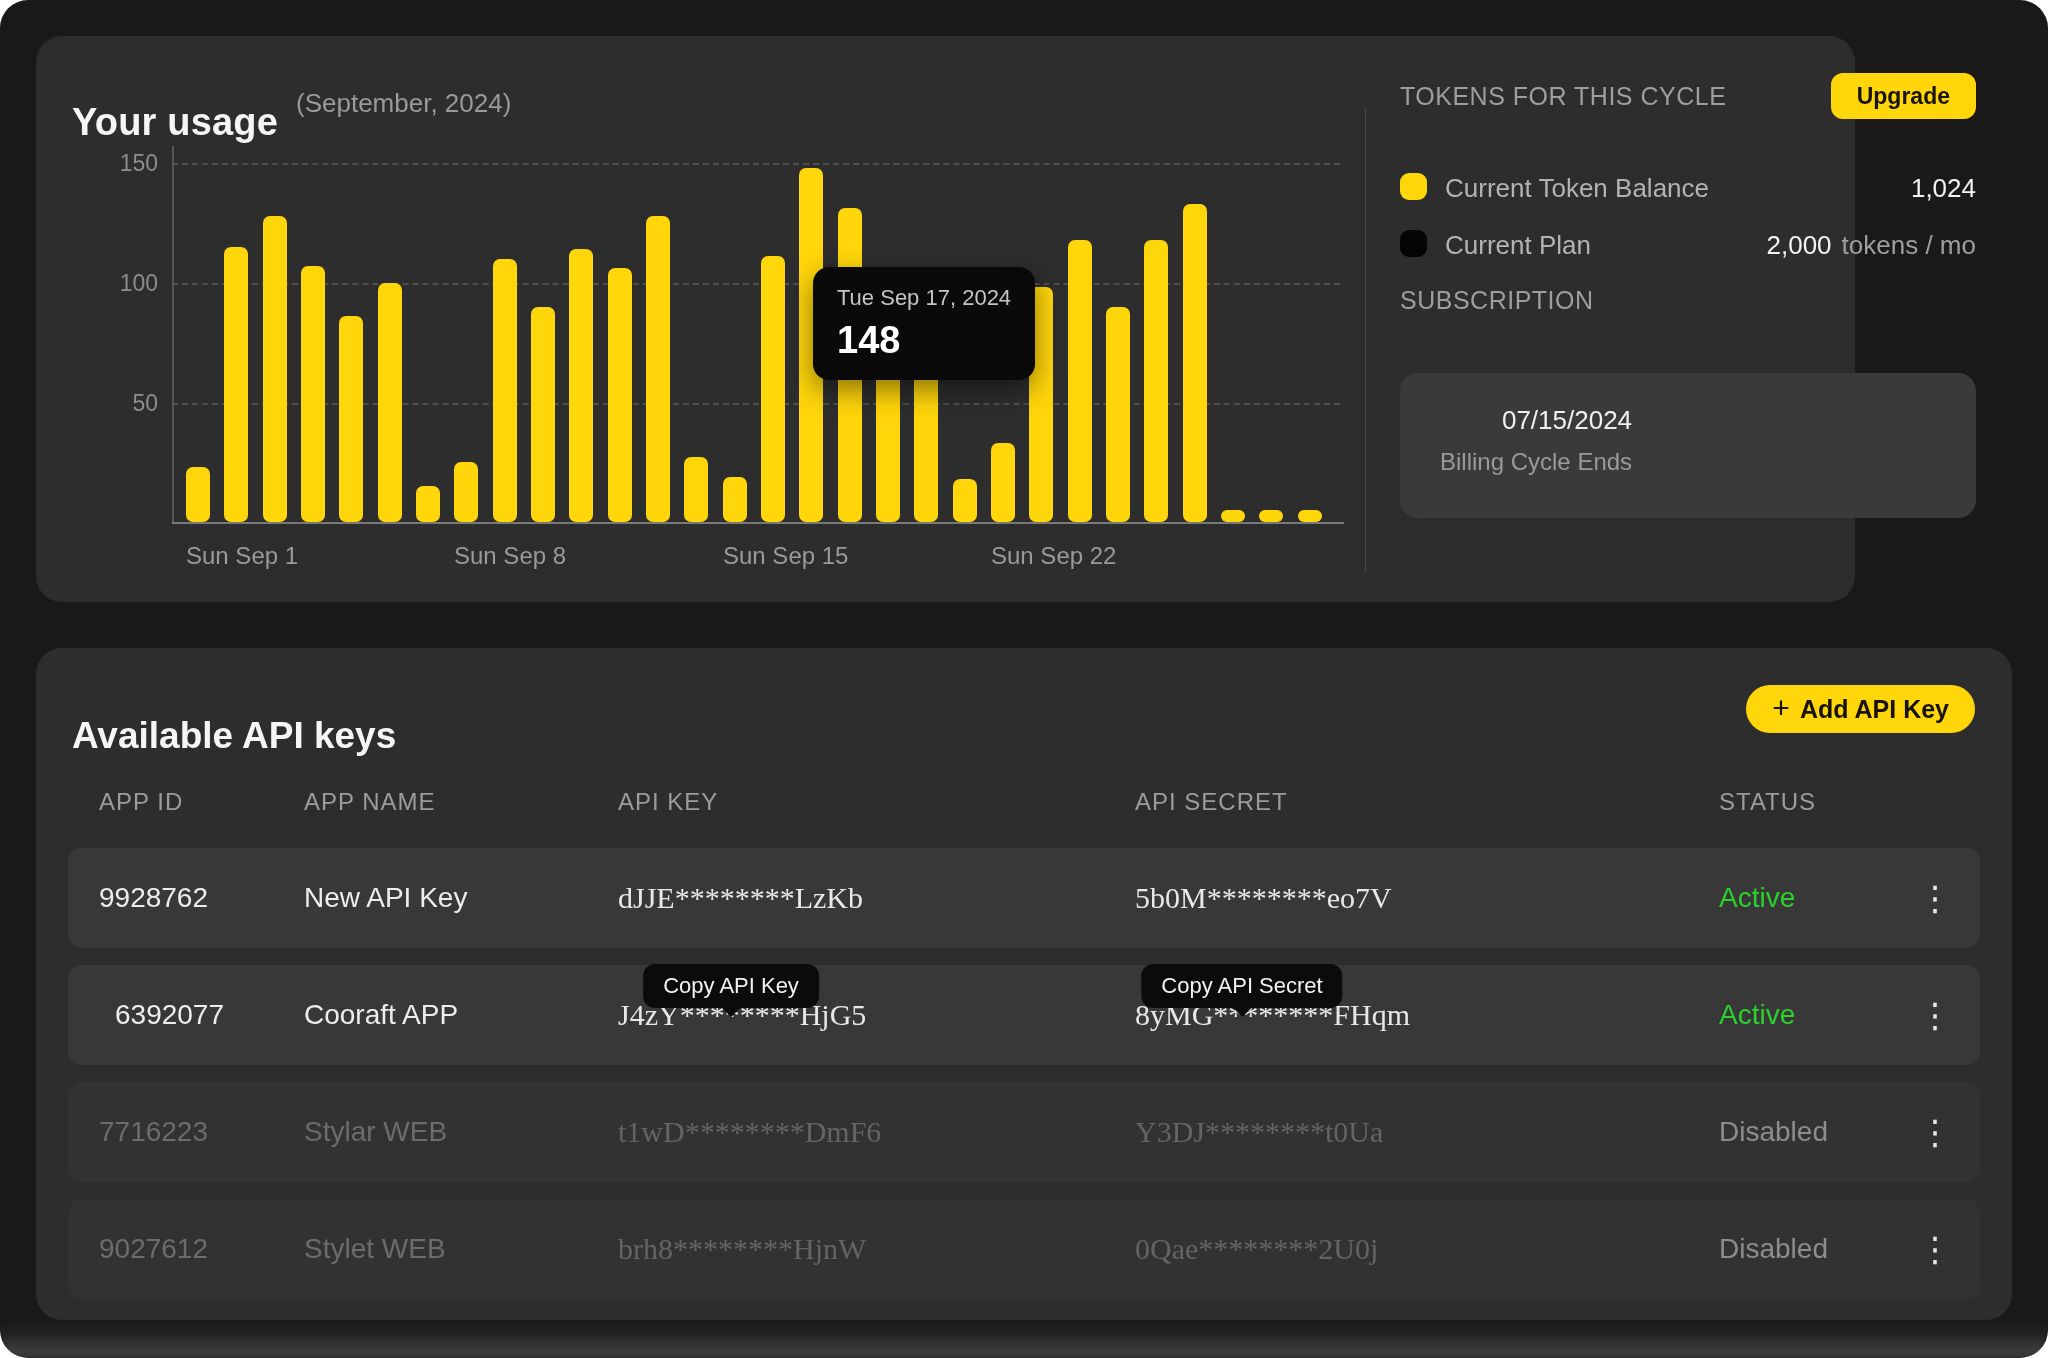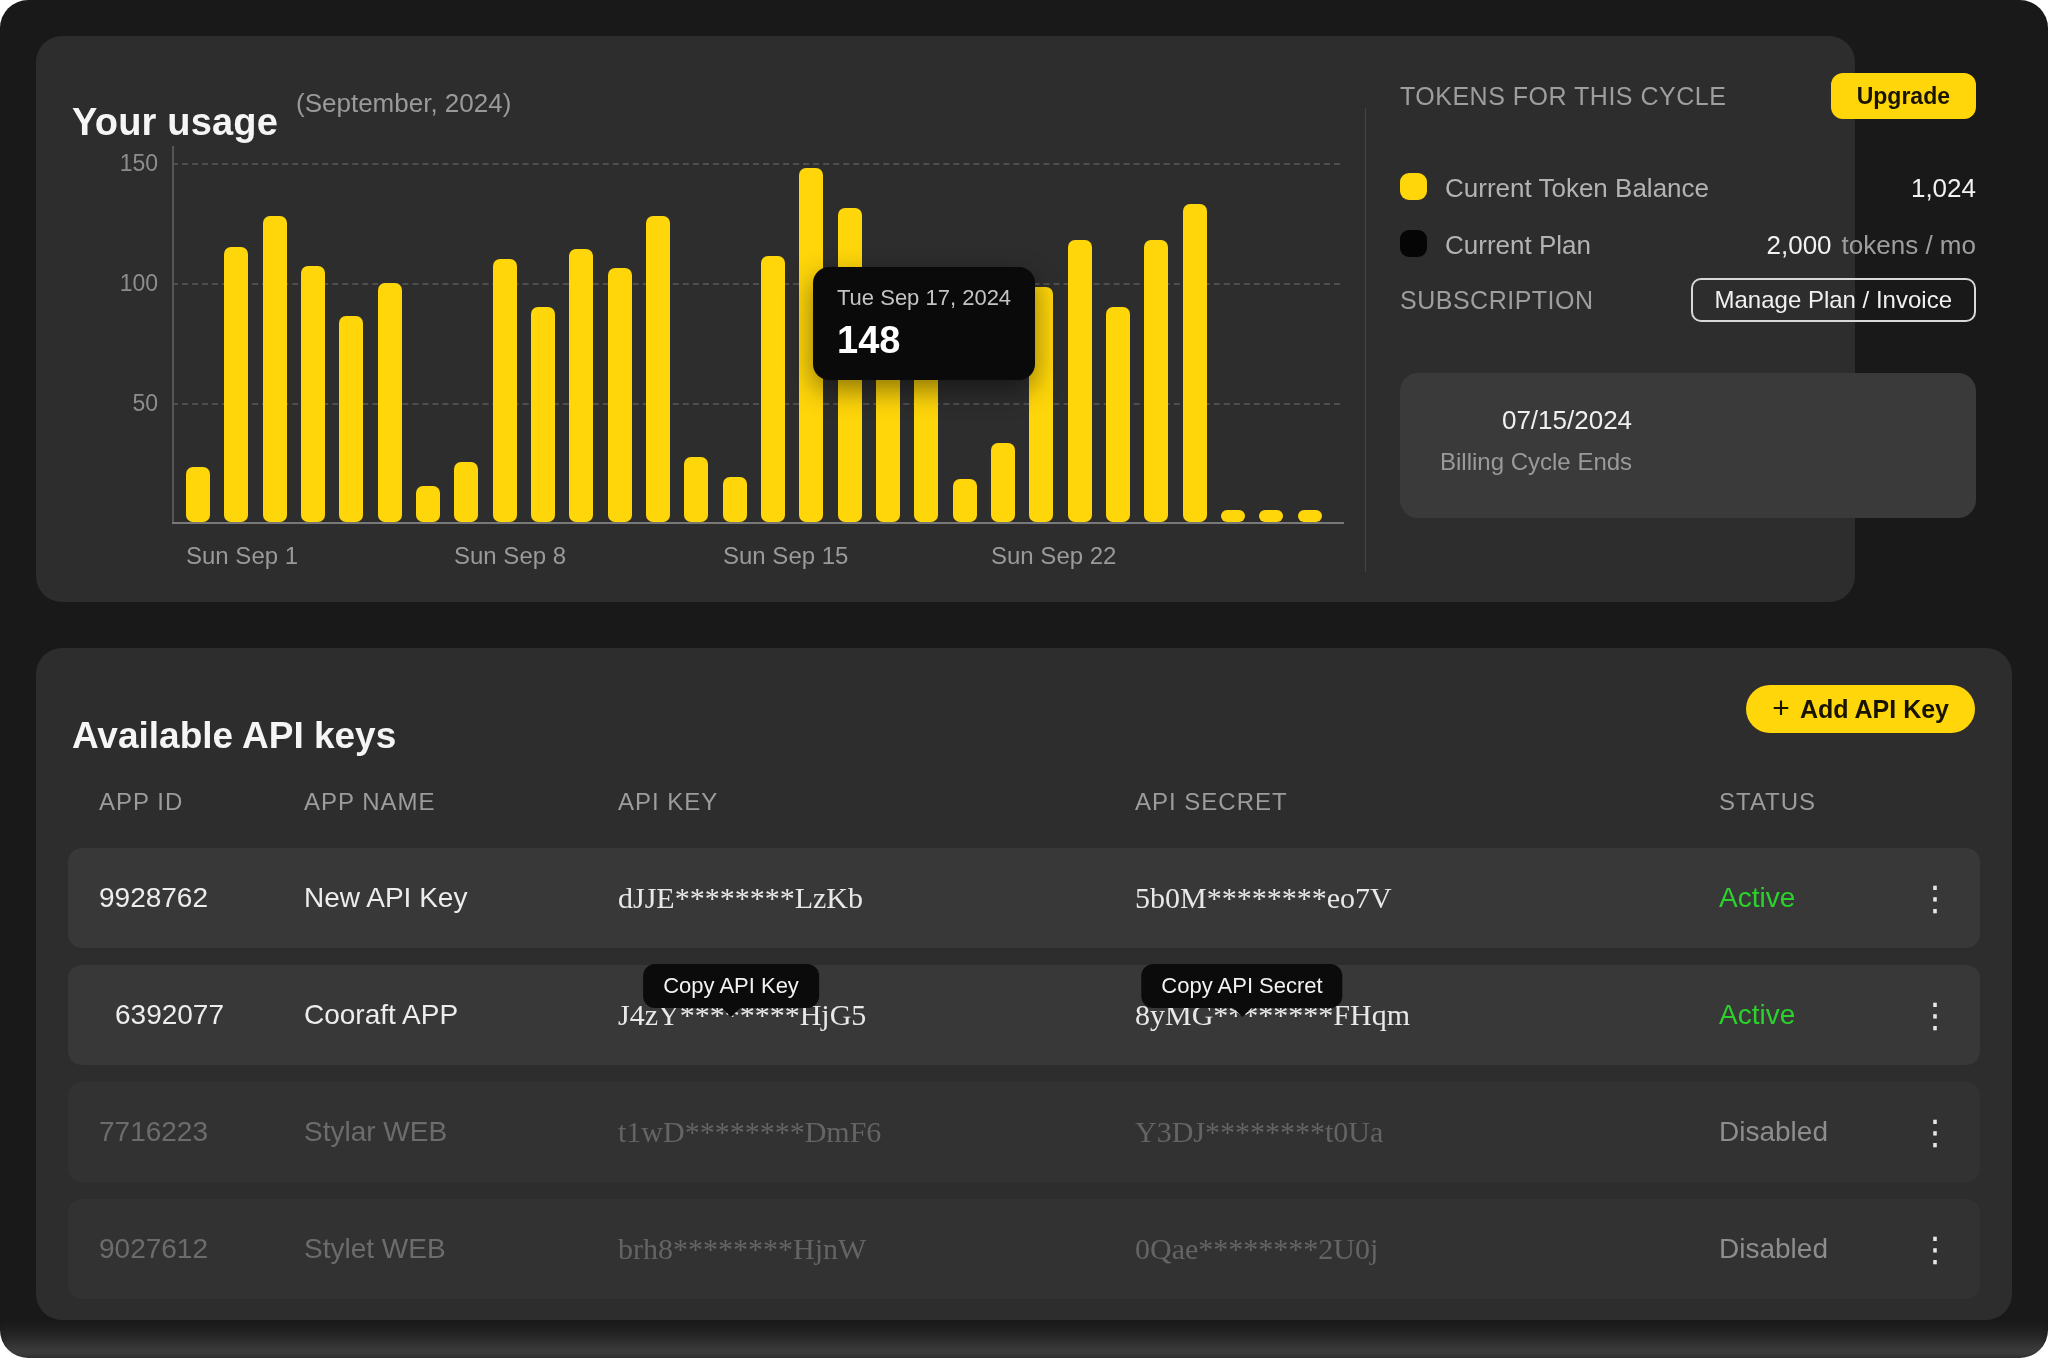--- a/index.html
+++ b/index.html
@@ -143,21 +143,20 @@
       </div>
       <div class="legend-row r2">
         <span class="sw sw-black"></span>
         <span class="legend-label">Current Plan</span>
         <span class="legend-val">2,000</span>
         <span class="legend-suffix">tokens / mo</span>
       </div>
 
       <div class="sub-head">
         <span class="eyebrow">SUBSCRIPTION</span>
-        <button class="btn-manage">Manage Plan / Invoice</button>
       </div>
 
       <div class="plan-card">
         <div class="plan-right">
           <div class="plan-date">07/15/2024</div>
           <div class="plan-date-label">Billing Cycle Ends</div>
         </div>
       </div>
     </div>
   </section>

